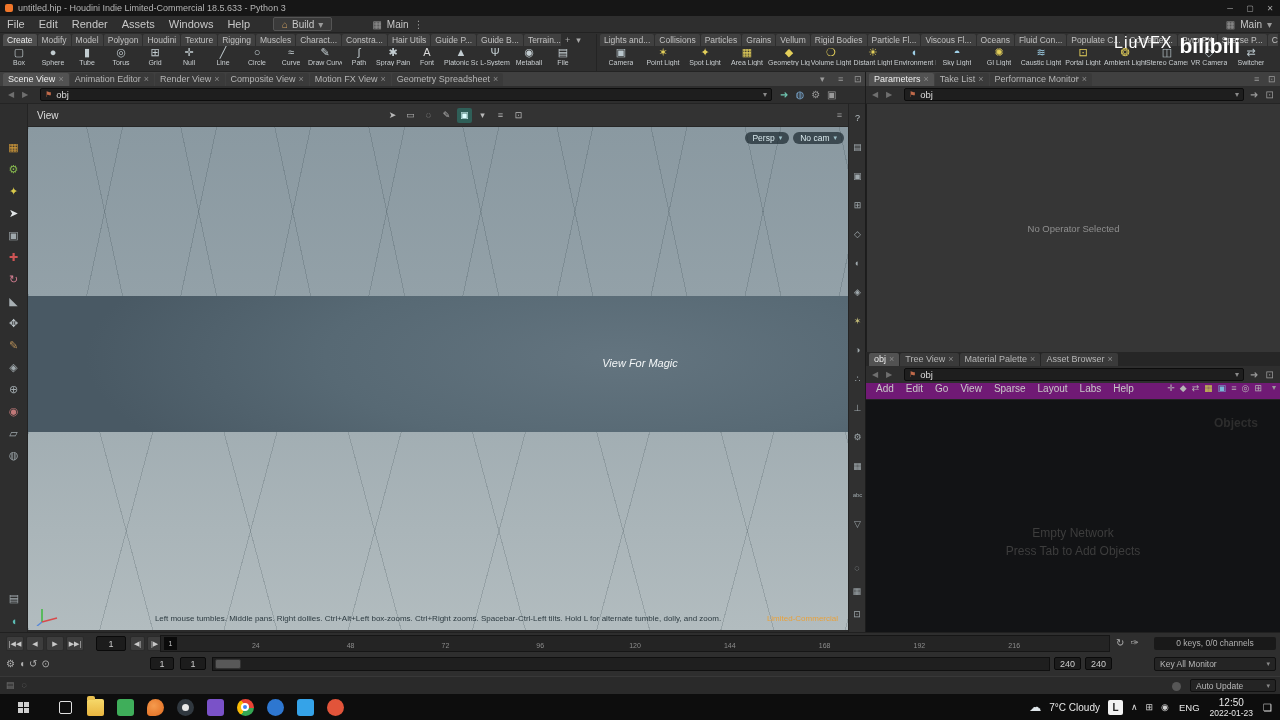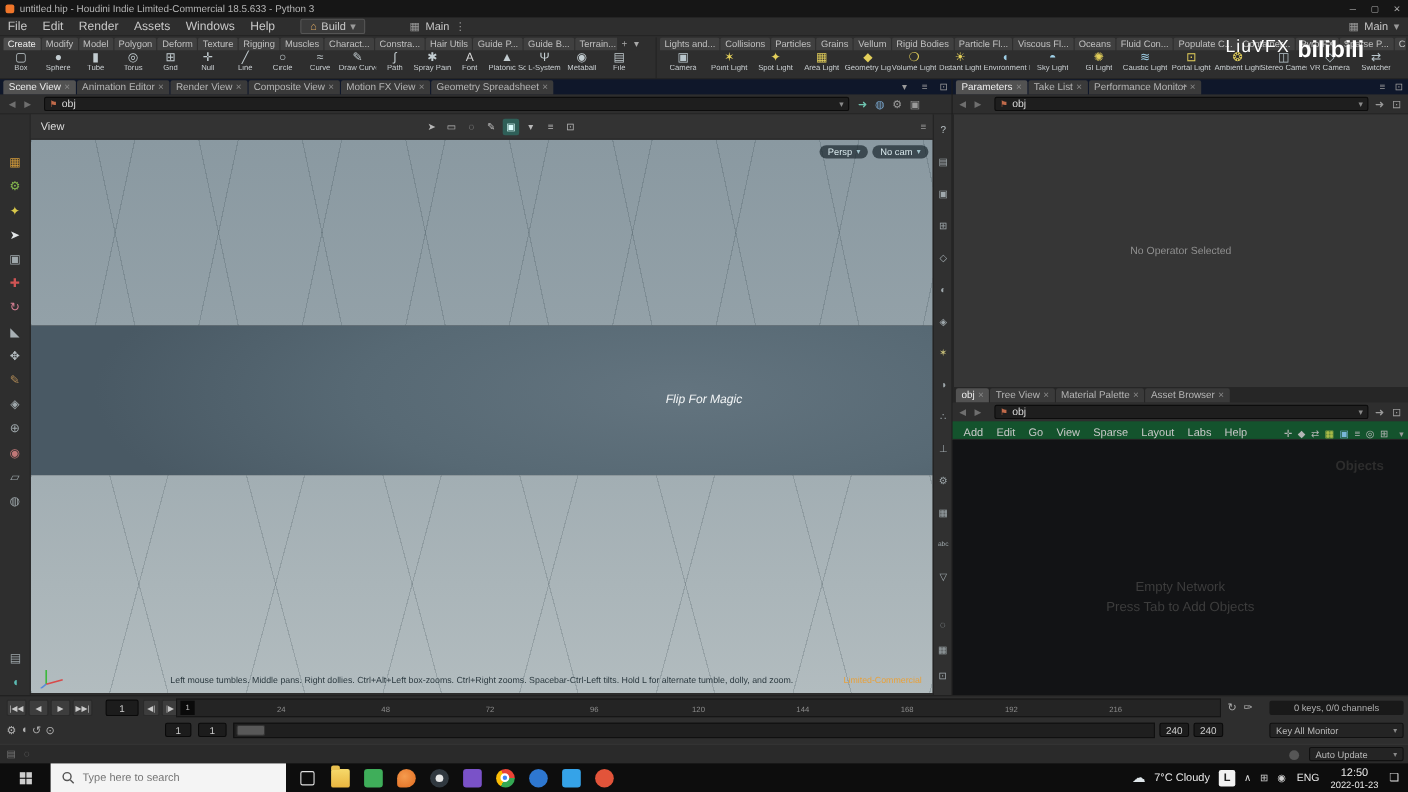--- a/index.html
+++ b/index.html
@@ -41,21 +41,21 @@
   .tool{width:34px;flex:0 0 auto;display:flex;flex-direction:column;align-items:center}
   .tools-r .tool{width:42px}
   .tic{font-size:11px;height:13px;line-height:13px}
   .tlb{font-size:7px;color:#c9ced1;white-space:nowrap;overflow:hidden;max-width:100%}
   #shelf-div{position:absolute;left:596px;top:1px;width:1px;height:37px;background:#242424}
   #watermark{position:absolute;left:1114px;top:34px;z-index:50;display:flex;align-items:flex-start;gap:7px;color:#fff}
   #wm1{font-size:16px;letter-spacing:1px;font-weight:300}
   #wm2{font-size:21px;font-weight:bold}
 
   
-  #panetabs{position:absolute;left:0;top:72px;width:1280px;height:14px;background:#0f172a}
+  #panetabs{position:absolute;left:0;top:72px;width:1280px;height:14px;background:#404040}
   .tabs{display:flex;align-items:flex-end;height:14px}
   #lp-tabs{position:absolute;left:3px;top:0}
   #rp-tabs{position:absolute;left:869px;top:0}
   .ptab{background:#3a3a3a;color:#b5b5b5;font-size:9px;height:13px;line-height:13px;padding:0 5px;
     margin-right:1px;border-radius:2px 2px 0 0;display:flex;align-items:center;gap:3px;flex:0 0 auto}
   .ptab::after{content:"×";color:#8a8a8a;font-size:9px}
   #lp-tabs .ptab:first-of-type,#rp-tabs .ptab:first-of-type,#nt-tabs .ptab:first-of-type{background:#525252;color:#eee}
   .edgeic{position:absolute;top:2px;font-size:9px;color:#9a9a9a}
 
   
@@ -107,22 +107,22 @@
   .ricn{width:16px;height:15px;display:flex;align-items:center;justify-content:center;font-size:9px}
   .ricn .sm{font-size:6px}
 
   
   #rp-body{position:absolute;left:866px;top:104px;width:414px;height:248px;background:#363636;
     border-left:1px solid #1e1e1e;display:flex;align-items:center;justify-content:center}
   #rp-empty{font-size:9.5px;color:#8f8f8f}
   #net-tabs{position:absolute;left:866px;top:352px;width:414px;height:14px;background:#262626}
   #nt-tabs{position:absolute;left:3px;top:0}
   #net-path{position:absolute;left:866px;top:366px;width:414px;height:17px;background:#2e2e2e}
-  #net-menu{position:absolute;left:866px;top:383px;width:414px;height:17px;background:#14532d;
-    border-bottom:1px solid #232323;display:flex;align-items:flex-end}
+  #net-menu{position:absolute;left:866px;top:383px;width:414px;height:17px;background:#701a75;
+    border-bottom:1px solid #232323;display:flex;align-items:flex-start}
   #net-menu-items{display:flex;padding-left:4px}
   .nmitem{font-size:10px;color:#c8c8c8;padding:0 6px}
   #net-micons{margin-left:auto;display:flex;gap:5px;padding-right:18px;font-size:9px}
   #net-caret{position:absolute;right:4px;font-size:8px;color:#9a9a9a}
   #net-canvas{position:absolute;left:866px;top:400px;width:414px;height:232px;background:#121315}
   #net-ctx{position:absolute;right:22px;top:16px;font-size:12px;font-weight:bold;color:#2d2d2d}
   #net-empty1{position:absolute;left:0;top:126px;width:100%;text-align:center;font-size:12px;color:#3d3d3d}
   #net-empty2{position:absolute;left:0;top:144px;width:100%;text-align:center;font-size:12px;color:#3d3d3d}
 
   
@@ -240,21 +240,21 @@
   </div>
 </div>
 
 <div id="shelf">
   <div id="shelf-tabs-l">
 
   <span class="stab">Create</span>
       <span class="stab">Modify</span>
       <span class="stab">Model</span>
       <span class="stab">Polygon</span>
-      <span class="stab">Deform</span>
+      <span class="stab">Houdini</span>
       <span class="stab">Texture</span>
       <span class="stab">Rigging</span>
       <span class="stab">Muscles</span>
       <span class="stab">Charact...</span>
       <span class="stab">Constra...</span>
       <span class="stab">Hair Utils</span>
       <span class="stab">Guide P...</span>
       <span class="stab">Guide B...</span>
       <span class="stab">Terrain...</span>
     </div>
@@ -593,21 +593,21 @@
     <div id="vp-pills">
       <span class="vpill">
         <span>Persp</span>
         <span class="caret g">▾</span>
       </span>
       <span class="vpill">
         <span>No cam</span>
         <span class="caret g">▾</span>
       </span>
     </div>
-    <div id="vp-sub">Flip For Magic</div>
+    <div id="vp-sub">View For Magic</div>
     <div id="vp-help">Left mouse tumbles. Middle pans. Right dollies. Ctrl+Alt+Left box-zooms. Ctrl+Right zooms. Spacebar-Ctrl-Left tilts. Hold L for alternate tumble, dolly, and zoom.</div>
     <div id="vp-lic">Limited-Commercial</div>
     <svg id="vp-axis" width="26" height="22">
       <line x1="6" y1="18" x2="6" y2="5" stroke="#3db83d" stroke-width="1.5"></line>
       <line x1="6" y1="18" x2="21" y2="14" stroke="#d84a4a" stroke-width="1.5"></line>
       <line x1="6" y1="18" x2="1" y2="22" stroke="#5a8ad8" stroke-width="1.5"></line>
     </svg>
   </div>
 </div>
 
@@ -813,27 +813,20 @@
 
 <div id="taskbar">
   <div id="tb-start">
     <div class="winflag">
         <i></i>
         <i></i>
         <i></i>
         <i></i>
       </div>
   </div>
-  <div id="tb-search">
-    <svg width="12" height="12">
-      <circle cx="5" cy="5" r="3.6" fill="none" stroke="#555" stroke-width="1.3"></circle>
-      <line x1="8" y1="8" x2="11" y2="11" stroke="#555" stroke-width="1.3"></line>
-    </svg>
-    <input placeholder="Type here to search" style="">
-  </div>
   <div id="tb-apps">
 
   <span class="tbapp">
         <span class="appic ap-taskview"></span>
       </span>
       <span class="tbapp">
         <span class="appic ap-explorer"></span>
       </span>
       <span class="tbapp">
         <span class="appic ap-green"></span>

